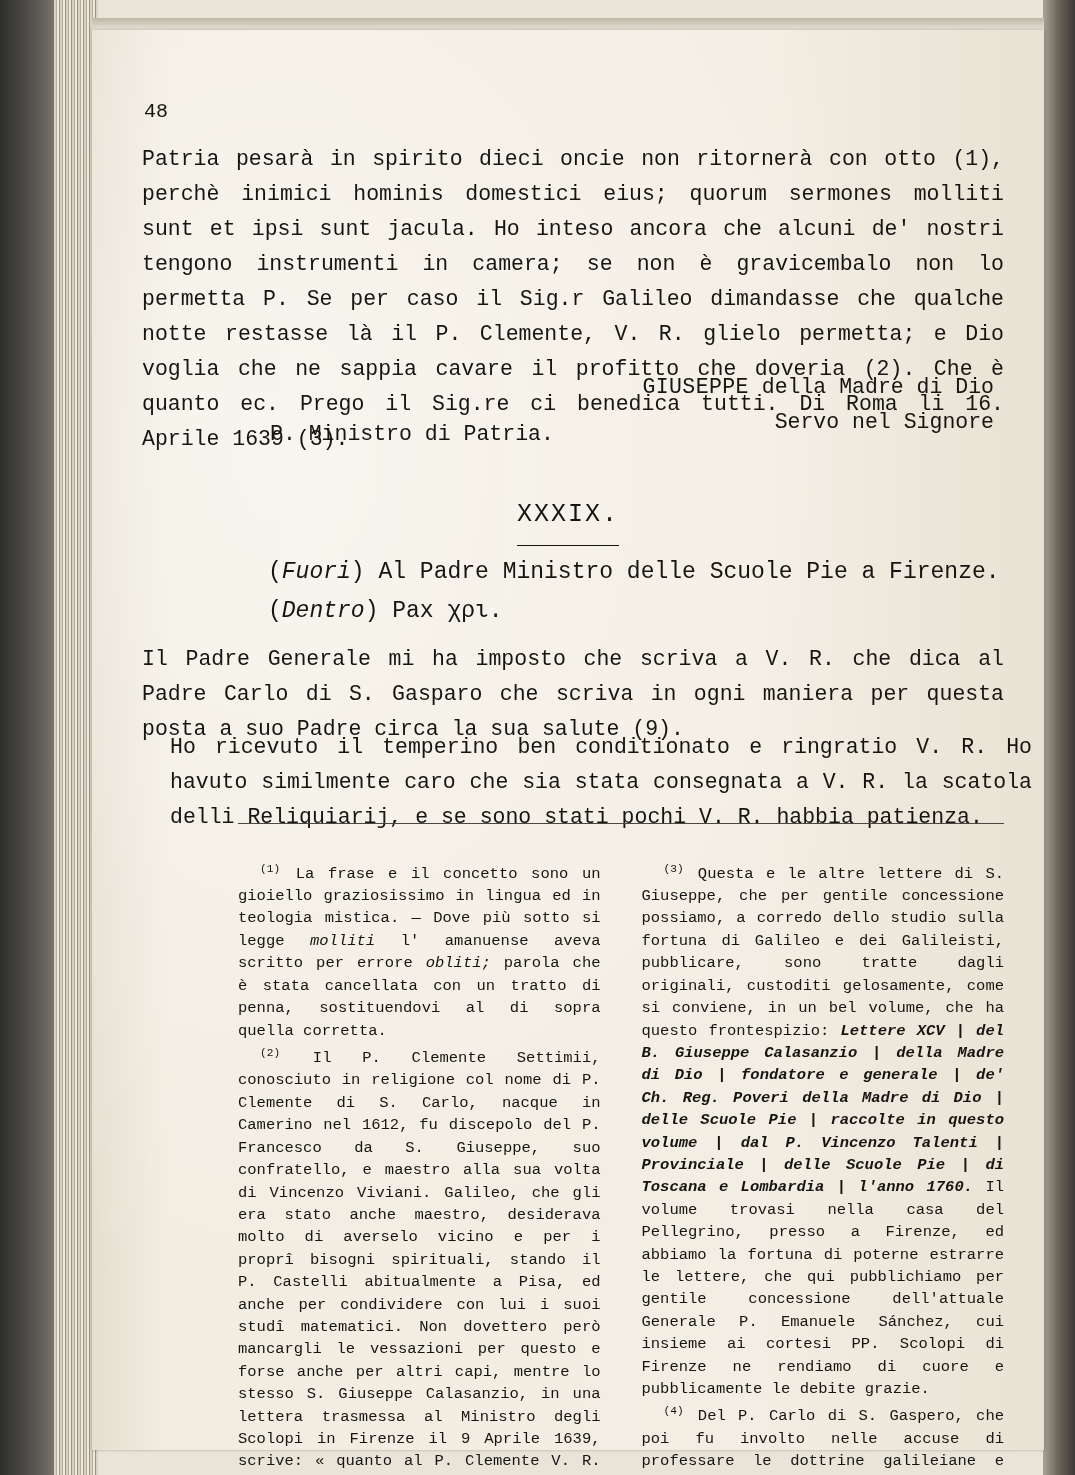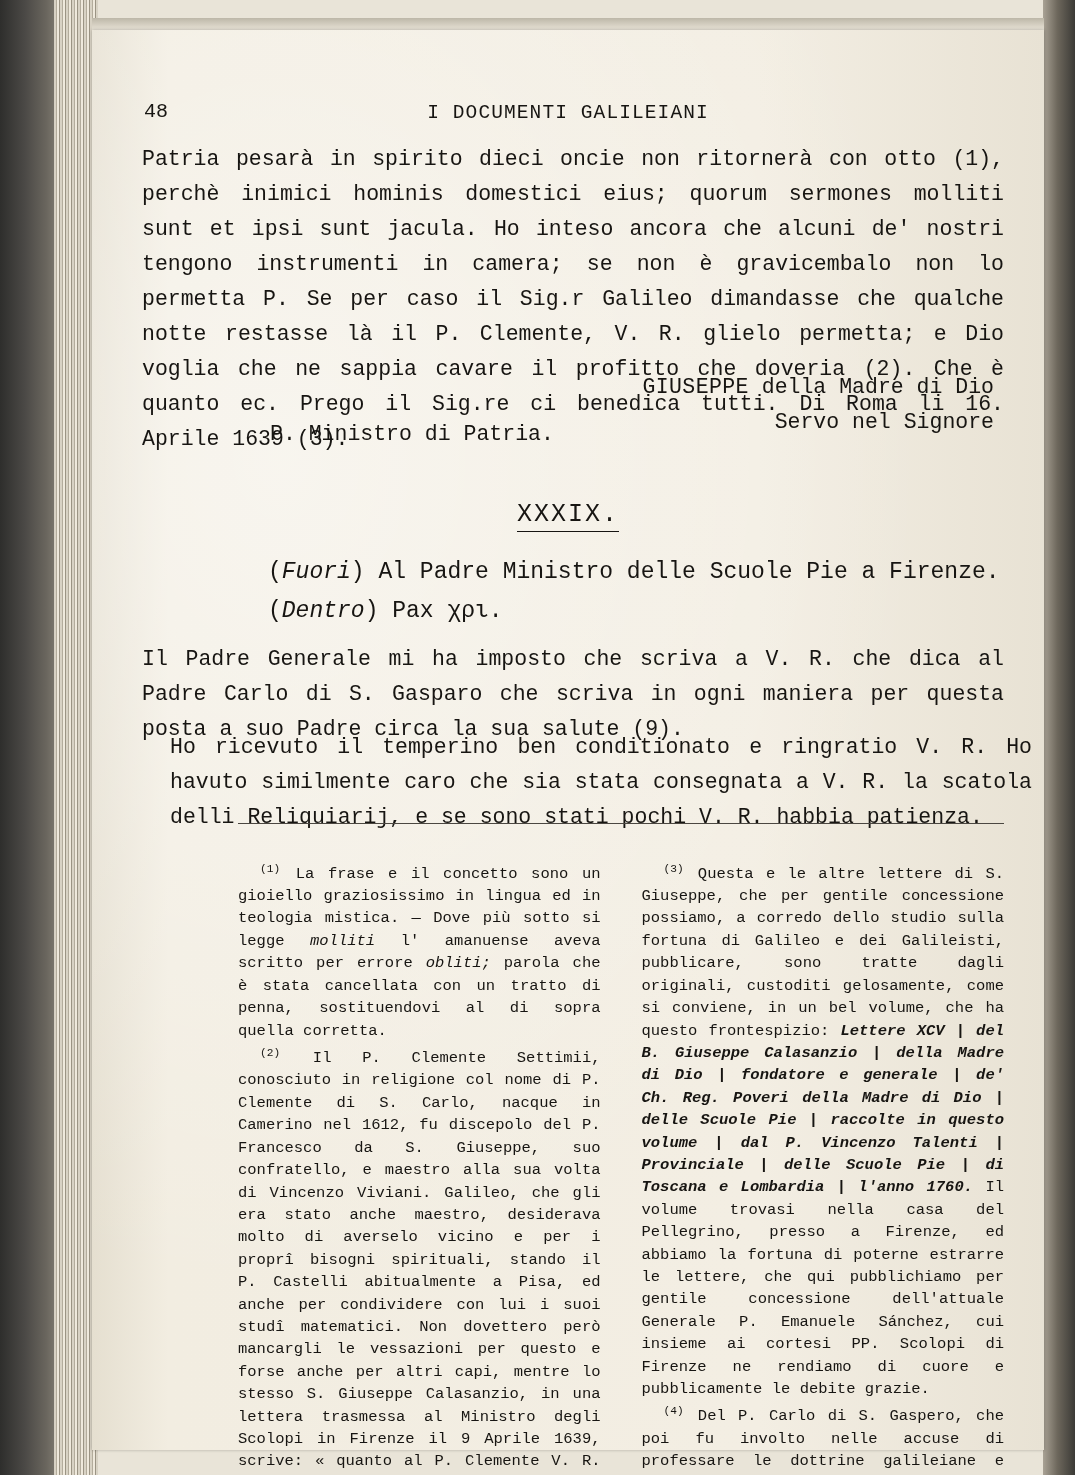--- a/index.html
+++ b/index.html
@@ -106,21 +106,21 @@
   .section-number {
     position: absolute;
     left: 0; right: 0;
     top: 470px;
     text-align: center;
     font-size: 25px;
     letter-spacing: 2px;
   }
   .section-number span {
     border-bottom: 1px solid #171512;
-    padding-bottom: 2px;
+    padding-bottom: 16px;
   }
   .addr-line {
     position: absolute;
     left: 176px;
     font-size: 23px;
   }
   #fuori-line { top: 529px; }
   #dentro-line { top: 568px; }
   .ital { font-style: italic; }
 
@@ -160,21 +160,20 @@
 <div class="page">
   <div class="bg-dark-left"></div>
   <div class="gutter-pages"></div>
   <div class="bg-dark-right"></div>
   <div class="page-edge-top"></div>
 
   <div class="page-sheet">
     <div class="content">
 
       <div class="folio">48</div>
-      <div class="running-head">I DOCUMENTI GALILEIANI</div>
 
       <div class="body-block" id="para1">Patria pesarà in spirito dieci oncie non ritornerà con otto (1), perchè inimici hominis domestici eius; quorum sermones molliti sunt et ipsi sunt jacula. Ho inteso ancora che alcuni de' nostri tengono instrumenti in camera; se non è gravicembalo non lo permetta P. Se per caso il Sig.r Galileo dimandasse che qualche notte restasse là il P. Clemente, V. R. glielo permetta; e Dio voglia che ne sappia cavare il profitto che doveria (2). Che è quanto ec. Prego il Sig.re ci benedica tutti. Di Roma li 16. Aprile 1639 (3).</div>
 
       <div class="signature">
         <div><span class="small-caps">GIUSEPPE</span><span> della Madre di Dio</span></div>
         <div>Servo nel Signore</div>
       </div>
 
       <div class="addressee">P. Ministro di Patria.</div>
 

